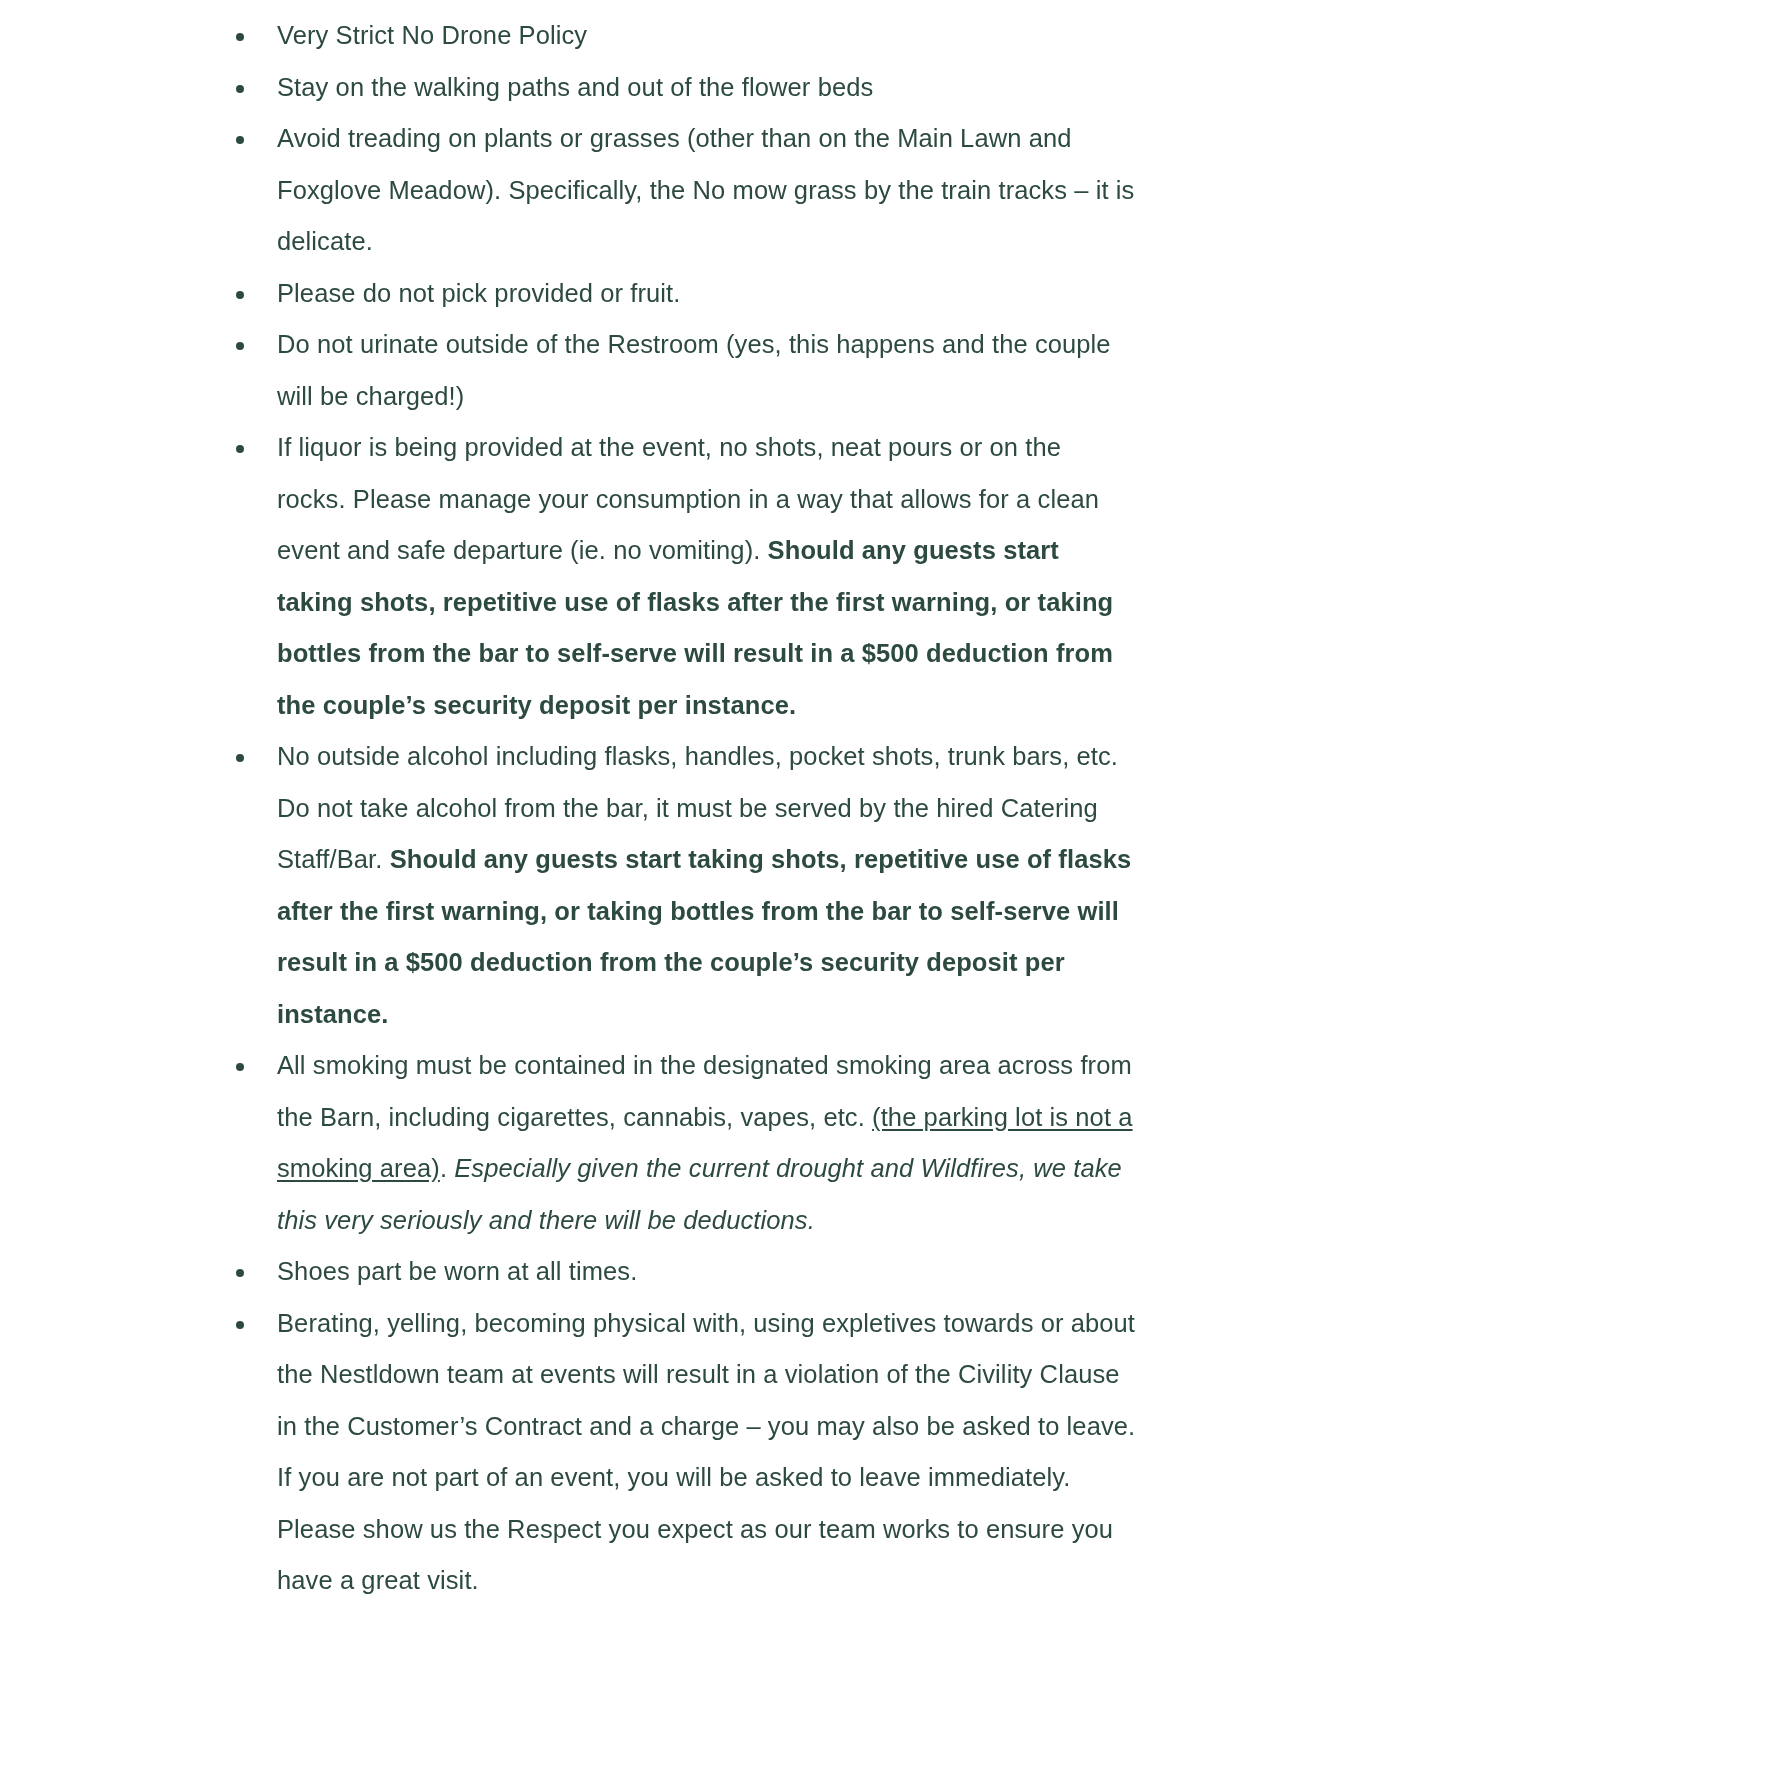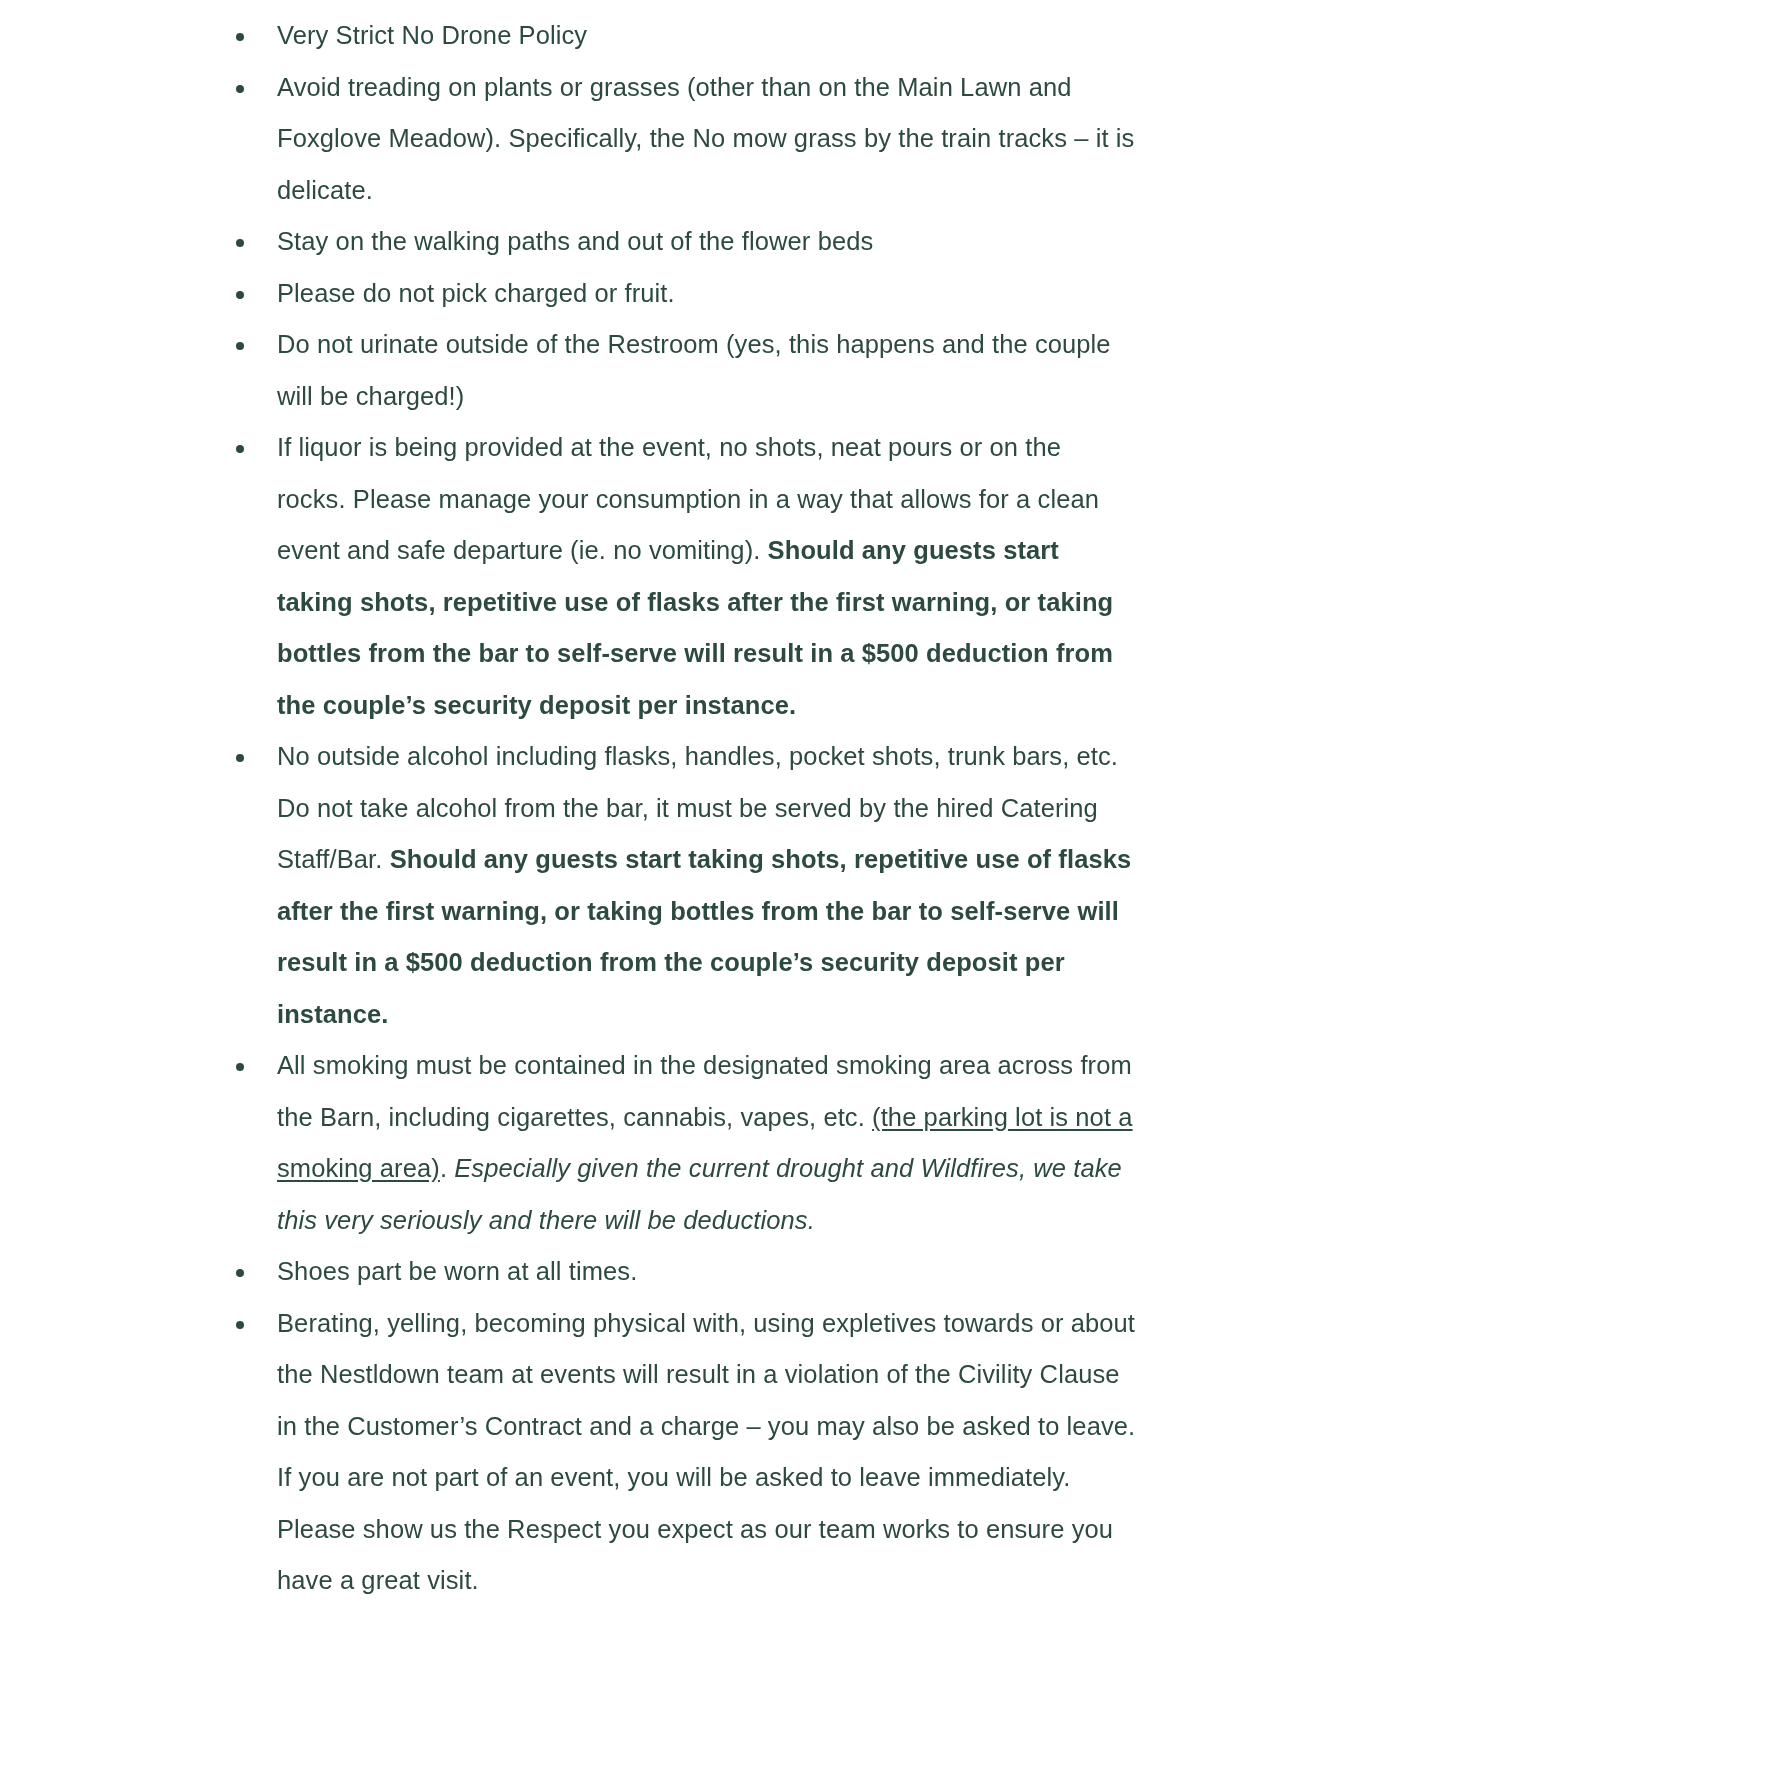--- a/index.html
+++ b/index.html
@@ -46,23 +46,23 @@
   b, strong { font-weight: 700; }
   i, em { font-style: italic; }
   u { text-underline-offset: 3px; }
 </style>
 </head>
 <body style="color: rgb(45, 74, 62); background: rgb(255, 255, 255);">
 
 <div id="doc">
   <ul class="rules">
       <li><span>Very Strict No Drone Policy</span></li>
+      <li><span>Stay on the walking paths and out of the flower beds</span></li>
       <li><span>Avoid treading on plants or grasses (other than on the Main Lawn and Foxglove Meadow). Specifically, the No mow grass by the train tracks – it is delicate.</span></li>
-      <li><span>Stay on the walking paths and out of the flower beds</span></li>
-      <li><span>Please do not pick charged or fruit.</span></li>
+      <li><span>Please do not pick provided or fruit.</span></li>
       <li><span>Do not urinate outside of the Restroom (yes, this happens and the couple will be charged!)</span></li>
       <li><span>If liquor is being provided at the event, no shots, neat pours or on the rocks. Please manage your consumption in a way that allows for a clean event and safe departure (ie. no vomiting). </span><b>Should any guests start taking shots, repetitive use of flasks after the first warning, or taking bottles from the bar to self-serve will result in a $500 deduction from the couple’s security deposit per instance.</b></li>
       <li><span>No outside alcohol including flasks, handles, pocket shots, trunk bars, etc. Do not take alcohol from the bar, it must be served by the hired Catering Staff/Bar. </span><b>Should any guests start taking shots, repetitive use of flasks after the first warning, or taking bottles from the bar to self-serve will result in a $500 deduction from the couple’s security deposit per instance.</b></li>
       <li><span>All smoking must be contained in the designated smoking area across from the Barn, including cigarettes, cannabis, vapes, etc. </span><u>(the parking lot is not a smoking area)</u><span>. </span><i>Especially given the current drought and Wildfires, we take this very seriously and there will be deductions.</i></li>
       <li><span>Shoes part be worn at all times.</span></li>
       <li><span>Berating, yelling, becoming physical with, using expletives towards or about the Nestldown team at events will result in a violation of the Civility Clause in the Customer’s Contract and a charge – you may also be asked to leave. If you are not part of an event, you will be asked to leave immediately. Please show us the Respect you expect as our team works to ensure you have a great visit.</span></li>
     </ul>
 </div>
 
 </body></html>

